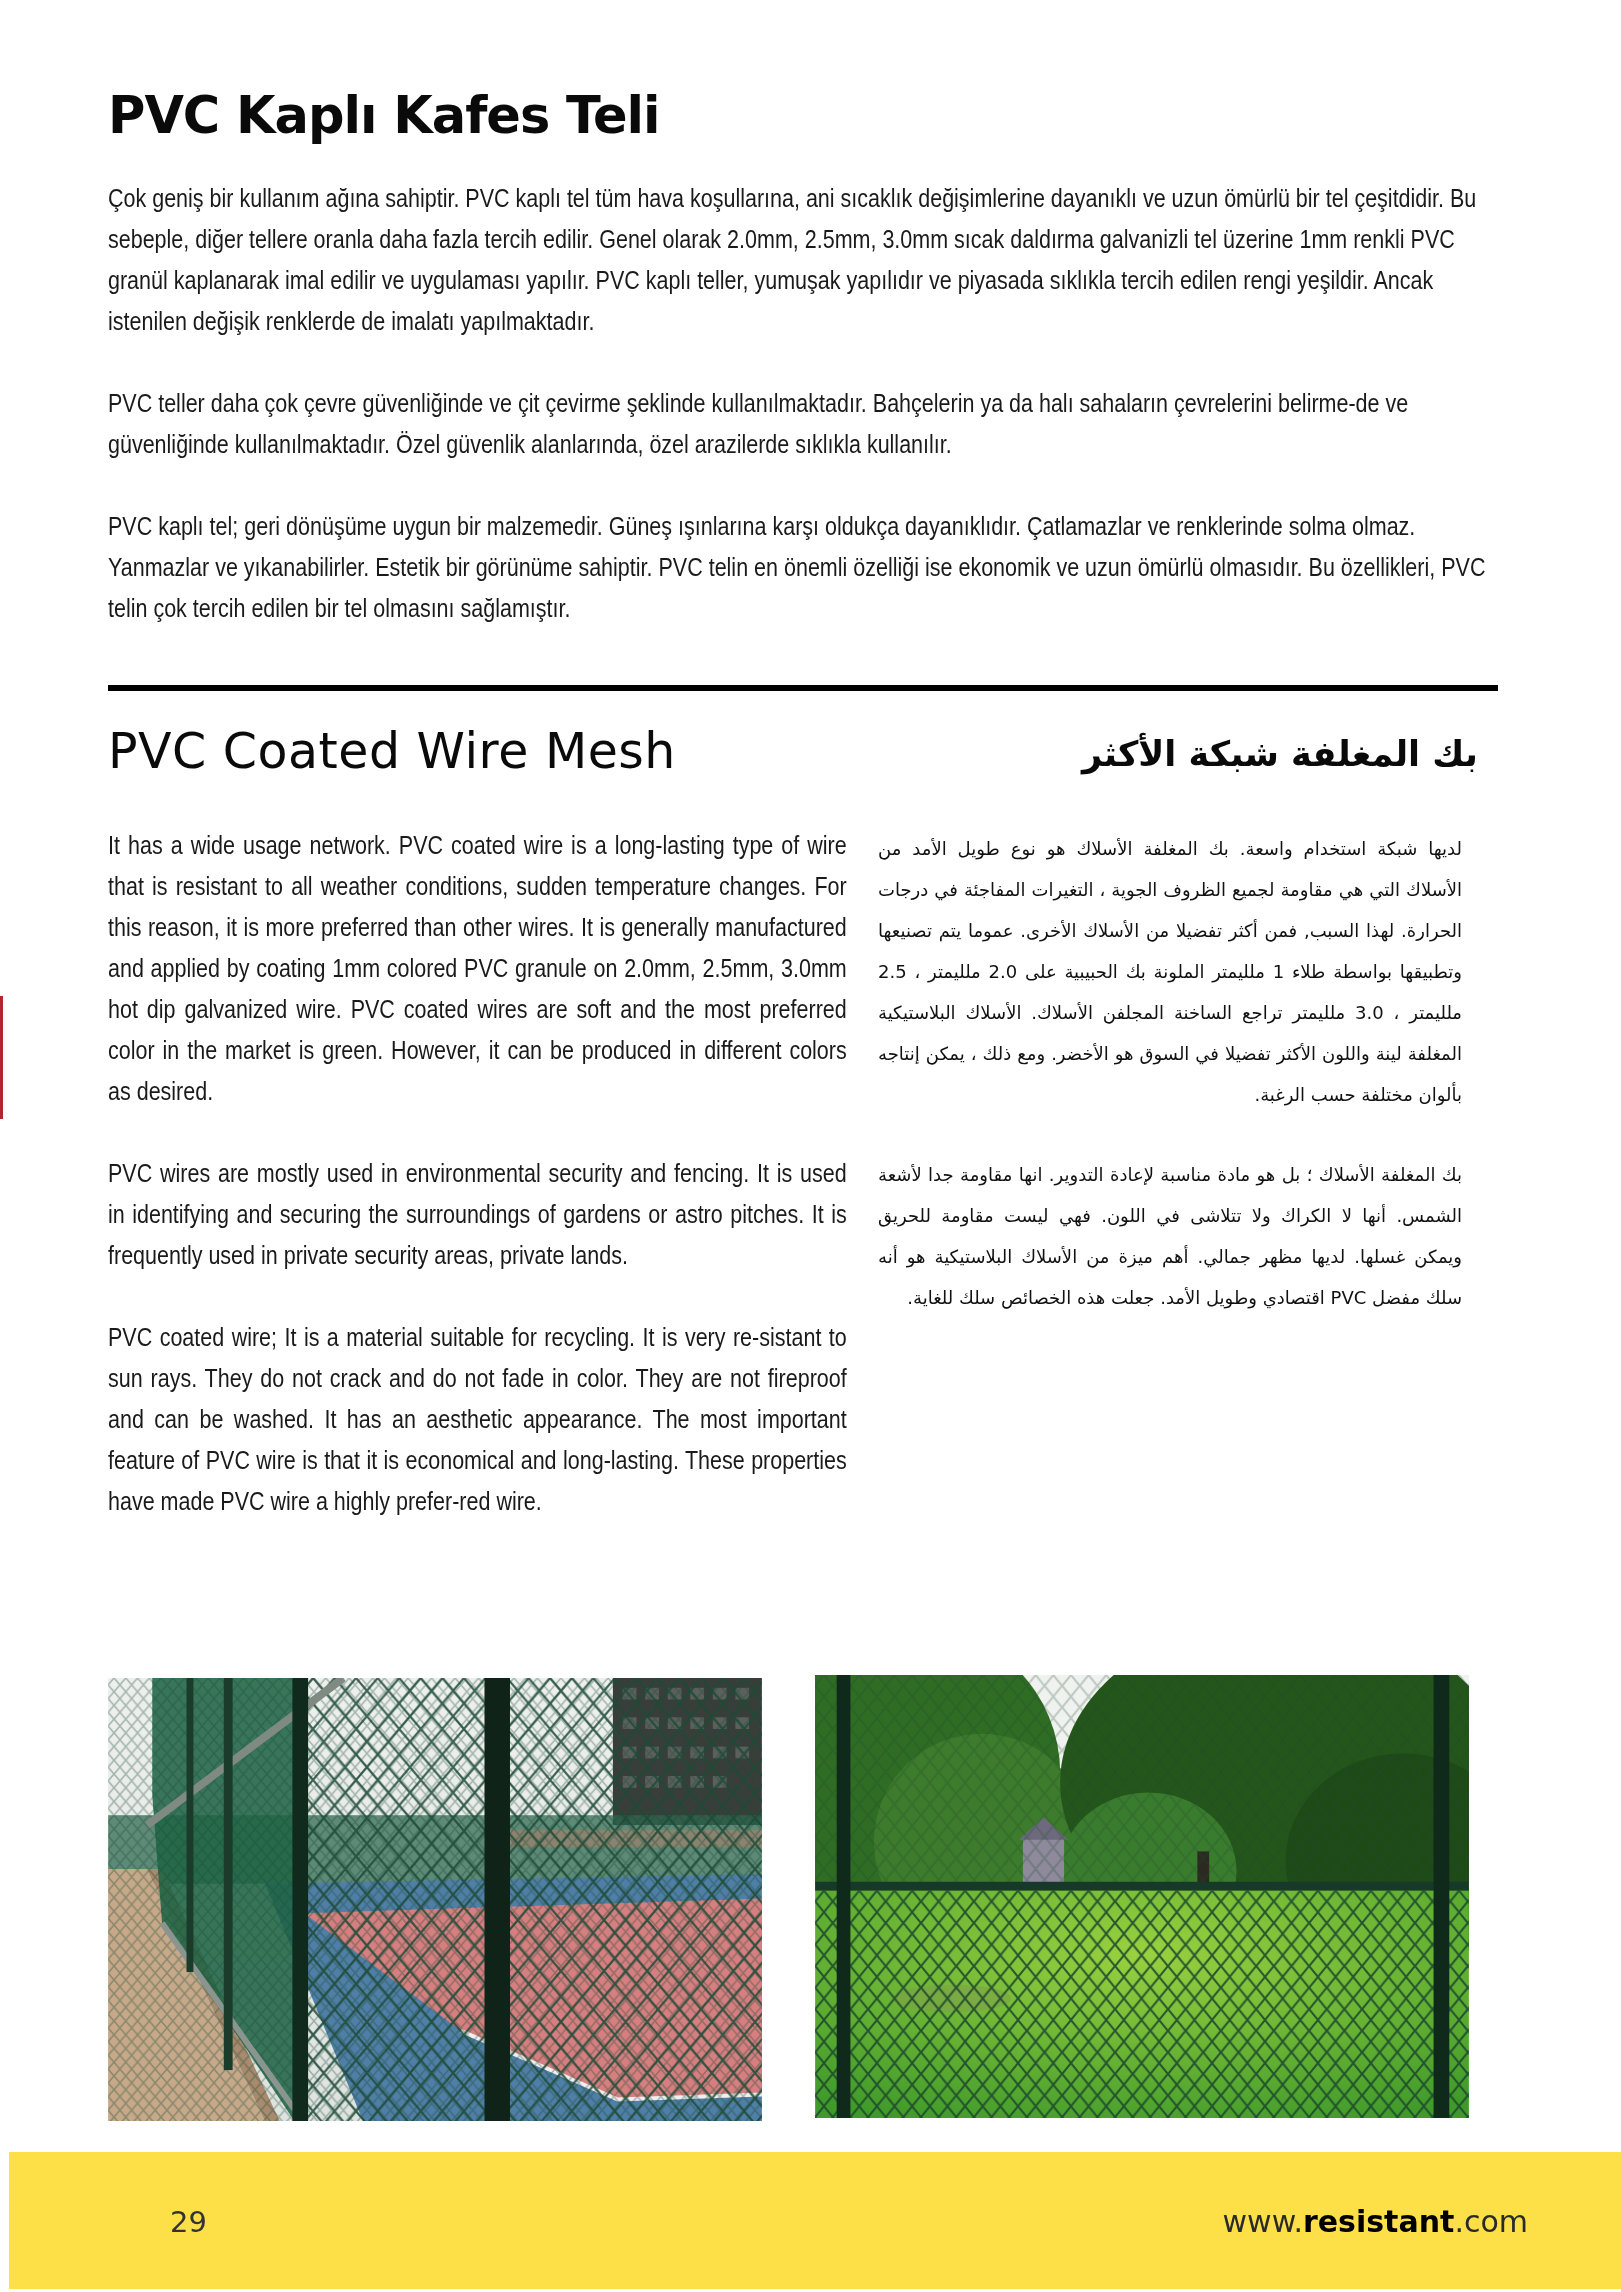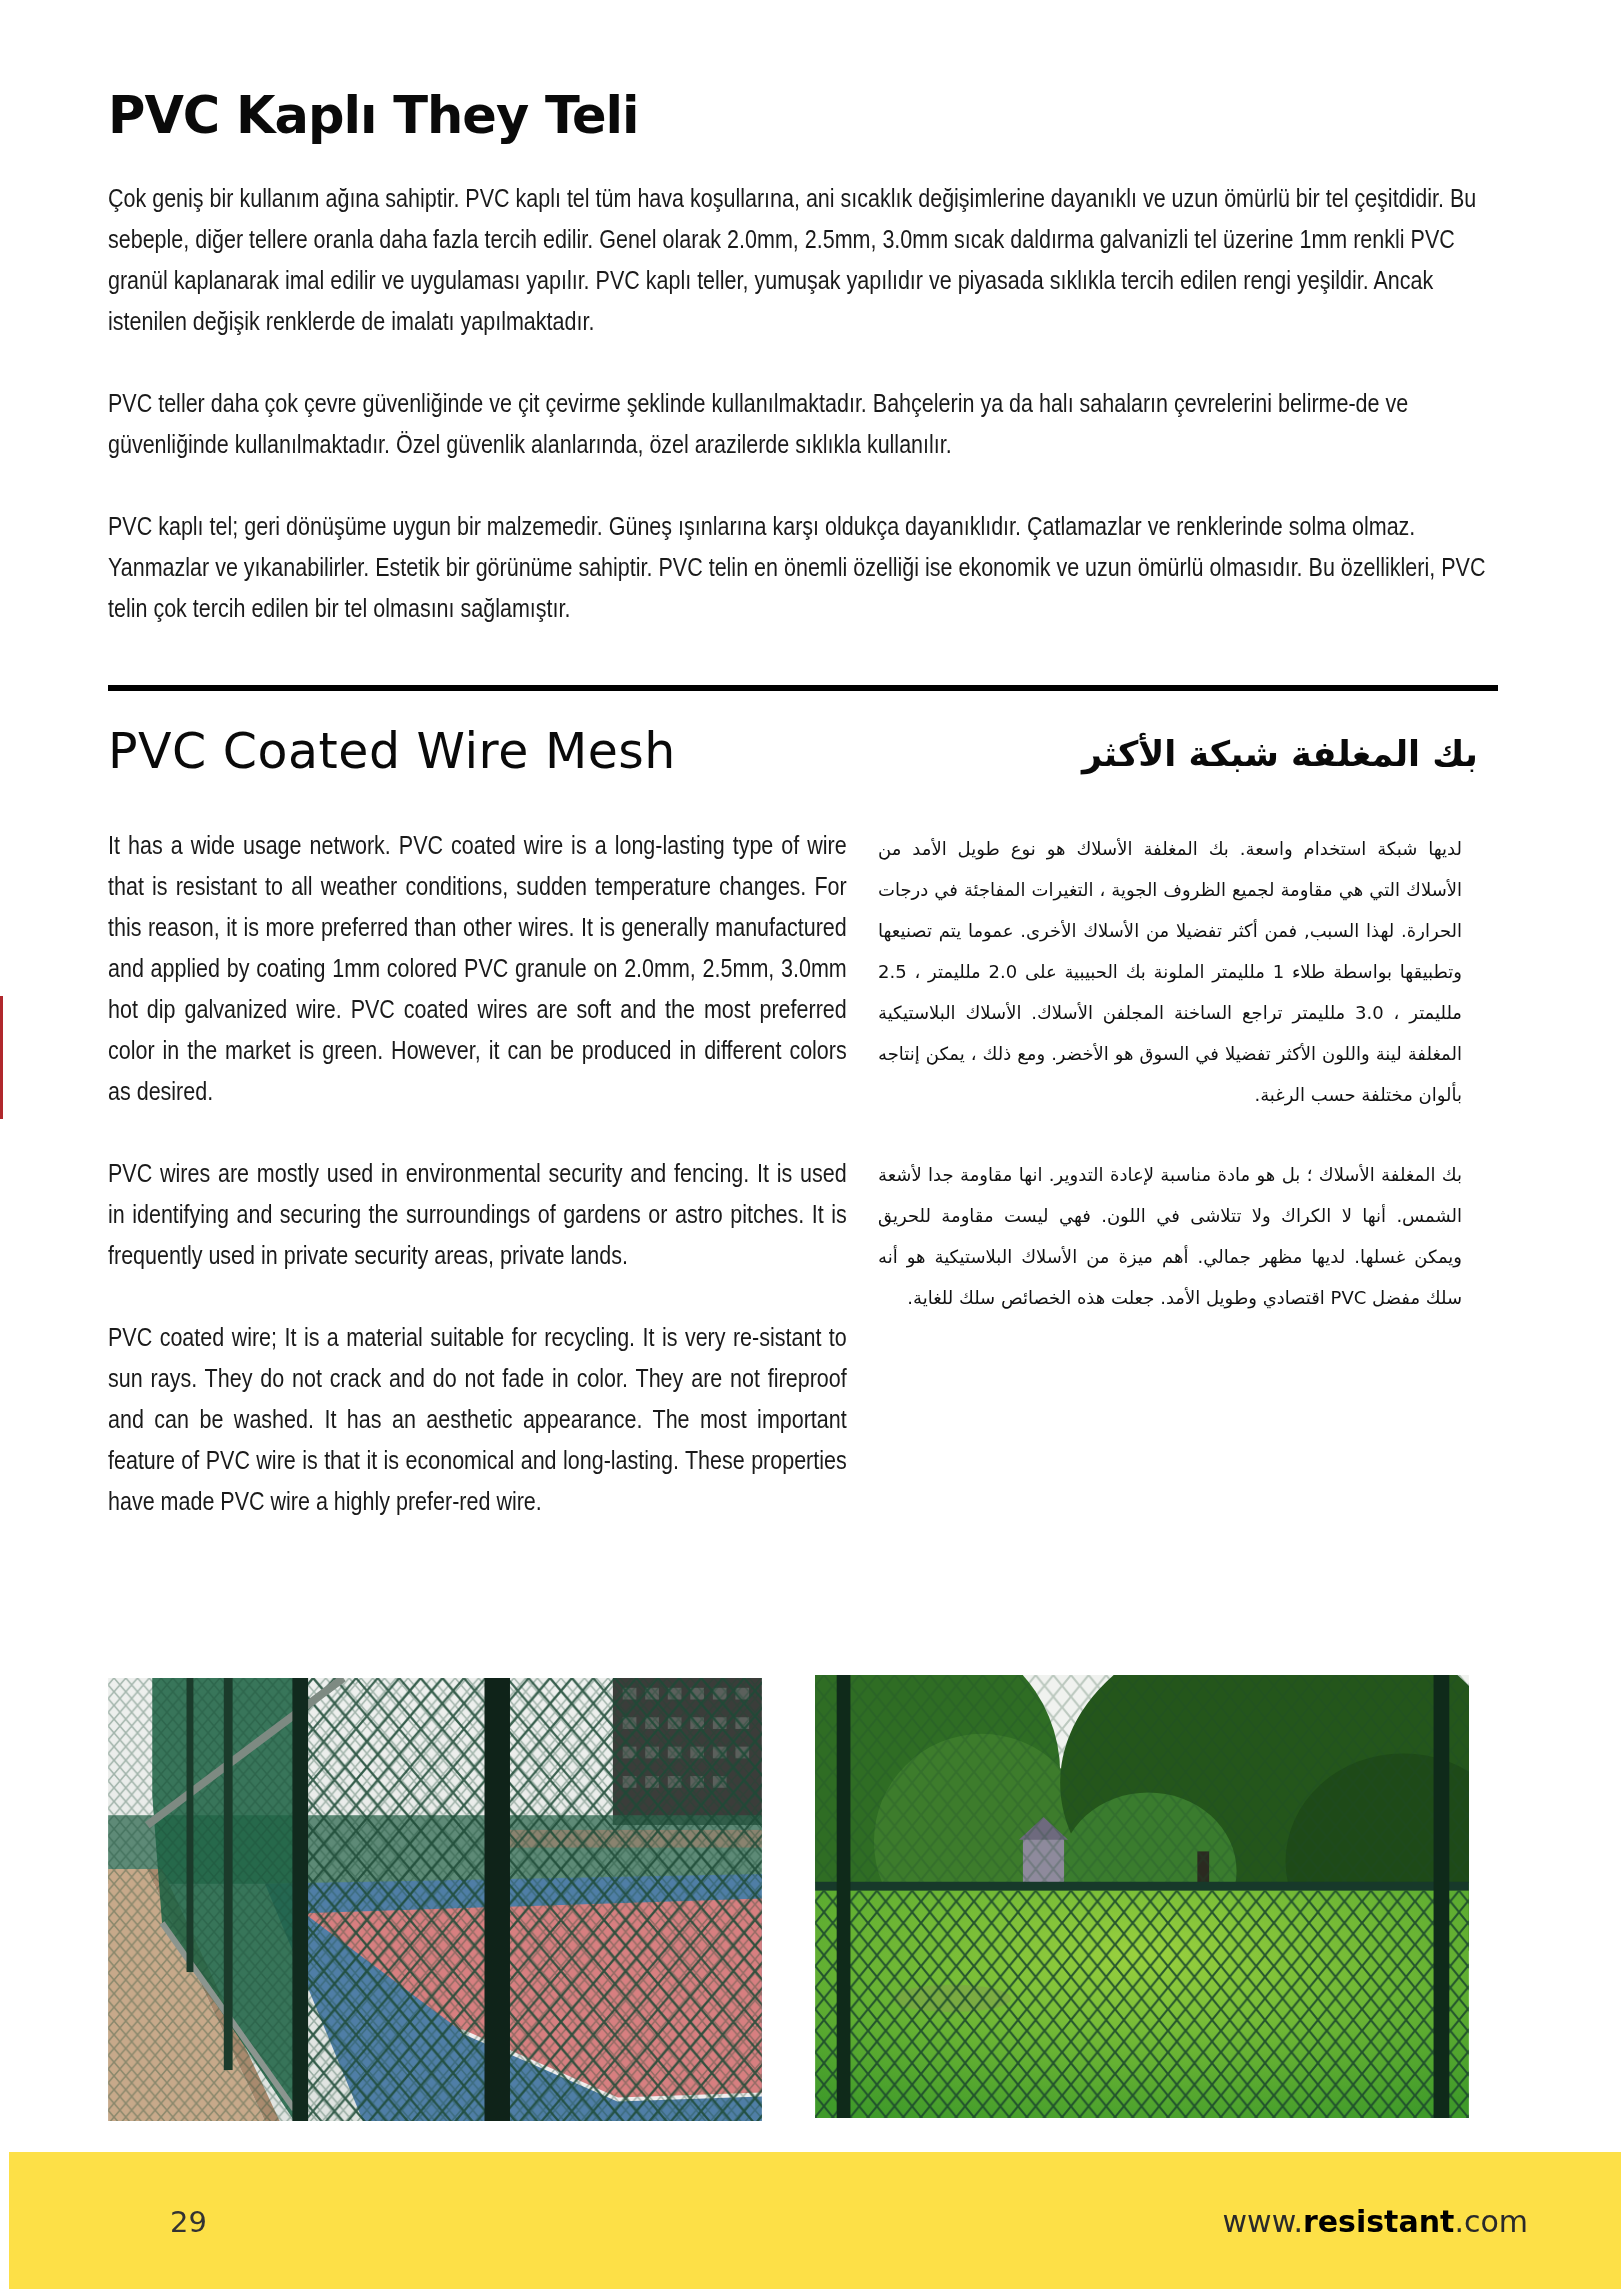--- a/index.html
+++ b/index.html
@@ -78,21 +78,21 @@
     font-family: "DejaVu Sans", sans-serif; font-size: 30px; color: #222;
   }
   .site .light { font-weight: normal; color: #2a2a2a; }
   .site .bold { font-weight: bold; color: #000; }
 </style>
 </head>
 <body>
 
 <div>
 
-  <h1 class="tr-title">PVC Kaplı They Teli</h1>
+  <h1 class="tr-title">PVC Kaplı Kafes Teli</h1>
 
   <div class="tr-body">
     <p>Çok geniş bir kullanım ağına sahiptir. PVC kaplı tel tüm hava koşullarına, ani sıcaklık değişimlerine  dayanıklı ve uzun ömürlü bir tel çeşitdidir. Bu sebeple, diğer tellere oranla daha fazla tercih edilir. Genel olarak 2.0mm, 2.5mm, 3.0mm  sıcak daldırma galvanizli tel üzerine 1mm renkli PVC granül kaplanarak imal edilir ve uygulaması yapılır.  PVC kaplı teller, yumuşak yapılıdır ve piyasada sıklıkla tercih edilen rengi yeşildir. Ancak istenilen değişik renklerde de imalatı yapılmaktadır.</p>
     <p> PVC teller daha çok çevre güvenliğinde ve çit çevirme şeklinde kullanılmaktadır. Bahçelerin ya da halı sahaların çevrelerini belirme-de ve güvenliğinde kullanılmaktadır. Özel güvenlik alanlarında, özel arazilerde sıklıkla kullanılır.</p>
     <p>PVC kaplı tel; geri dönüşüme uygun bir malzemedir. Güneş ışınlarına karşı oldukça dayanıklıdır. Çatlamazlar ve renklerinde solma olmaz. Yanmazlar ve yıkanabilirler. Estetik bir görünüme sahiptir. PVC telin en önemli özelliği ise ekonomik ve uzun ömürlü olmasıdır. Bu özellikleri, PVC telin çok tercih edilen bir tel olmasını sağlamıştır.</p>
   </div>
 
   <div class="divider"></div>
 
   <h2 class="en-title">PVC Coated Wire Mesh</h2>

